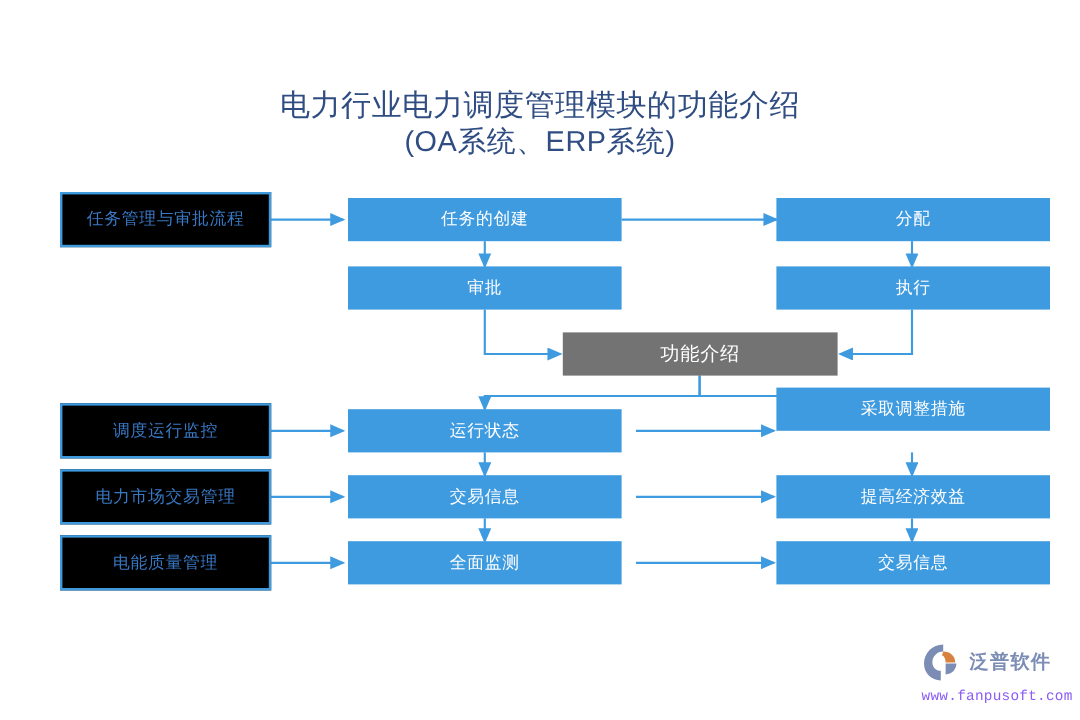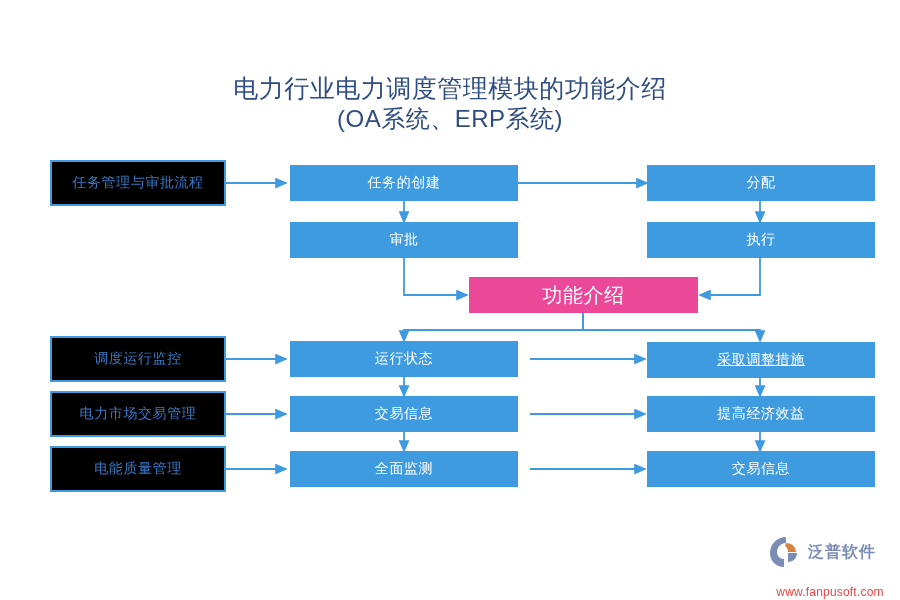--- a/index.html
+++ b/index.html
@@ -46,23 +46,23 @@
     justify-content: center;
     text-align: center;
     font-size: 14px;
     letter-spacing: 0.6px;
   }
   .node.filled {
     background: #3f9be0;
     color: #ffffff;
   }
   .node.green {
-    background: #ec4899;
+    background: #737373;
     color: #ffffff;
-    font-size: 20px;
+    font-size: 16px;
   }
   .node.outlined {
     background: #000000;
     border: 2px solid #3f9be0;
     color: #3878c4;
   }
   svg.connectors {
     position: absolute;
     left: 0; top: 0;
     width: 900px;
@@ -88,25 +88,25 @@
   }
   .logo-name {
     font-size: 16px;
     color: #7c8db5;
     letter-spacing: 1px;
     font-weight: bold;
     white-space: nowrap;
   }
   .logo-url {
     font-size: 12px;
-    color: #ef4444;
+    color: #8b5cf6;
     letter-spacing: 0.2px;
-    margin-top: 16px;
+    margin-top: 4px;
     text-align: center;
-    font-family: Liberation Sans, sans-serif;
+    font-family: Liberation Mono, monospace;
   }
 </style>
 </head>
 <body>
 
 <div id="canvas">
 
   <div class="title-block">
     <div class="title-main">电力行业电力调度管理模块的功能介绍</div>
     <div class="title-sub">(OA系统、ERP系统)</div>
@@ -173,21 +173,21 @@
   </div>
 
   <div class="node outlined" style="left:50px; top:446px; width:176px; height:46px;">
     <span>电能质量管理</span>
   </div>
 
   <div class="node filled" style="left:290px; top:341px; width:228px; height:36px;">
     <span>运行状态</span>
   </div>
 
-  <div class="node filled" style="left:647px; top:342px; width:228px; height:36px;text-decoration:underline;">
+  <div class="node filled" style="left:647px; top:323px; width:228px; height:36px;">
     <span>采取调整措施</span>
   </div>
 
   <div class="node filled" style="left:290px; top:396px; width:228px; height:36px;">
     <span>交易信息</span>
   </div>
 
   <div class="node filled" style="left:647px; top:396px; width:228px; height:36px;">
     <span>提高经济效益</span>
   </div>

